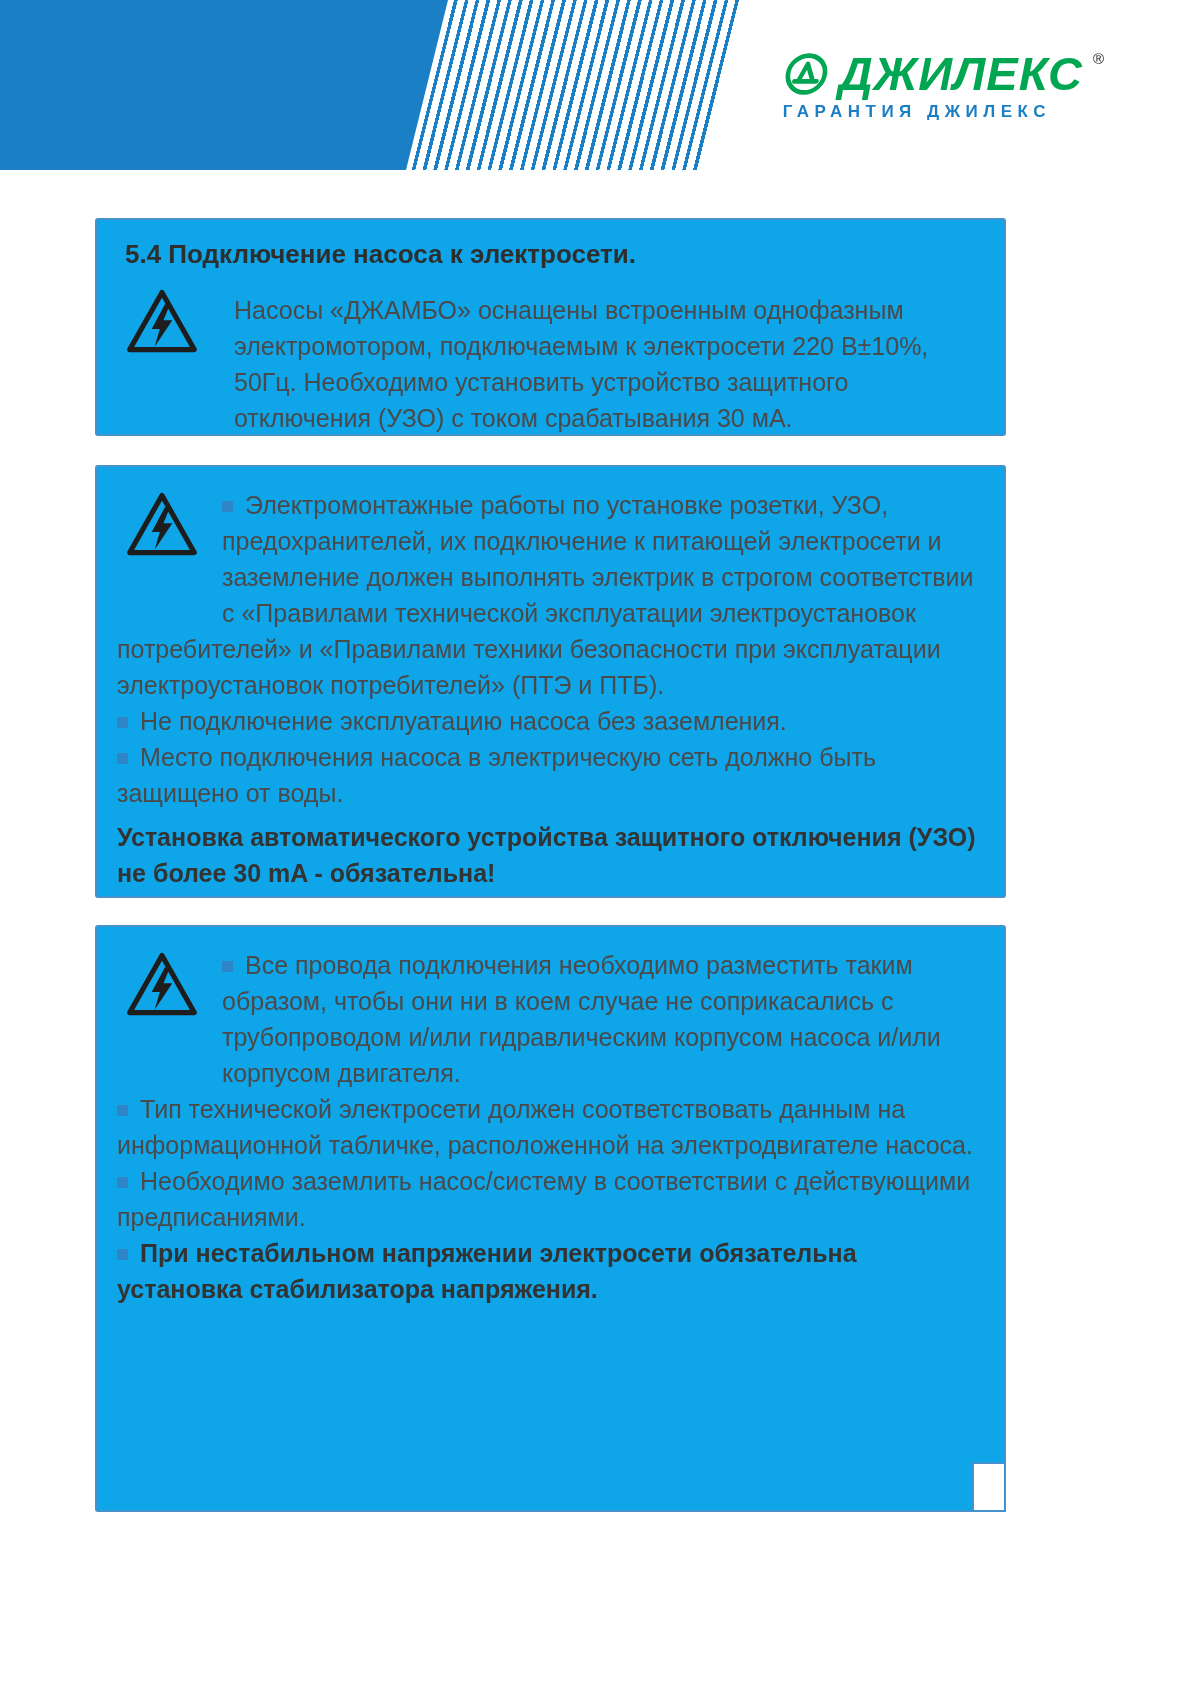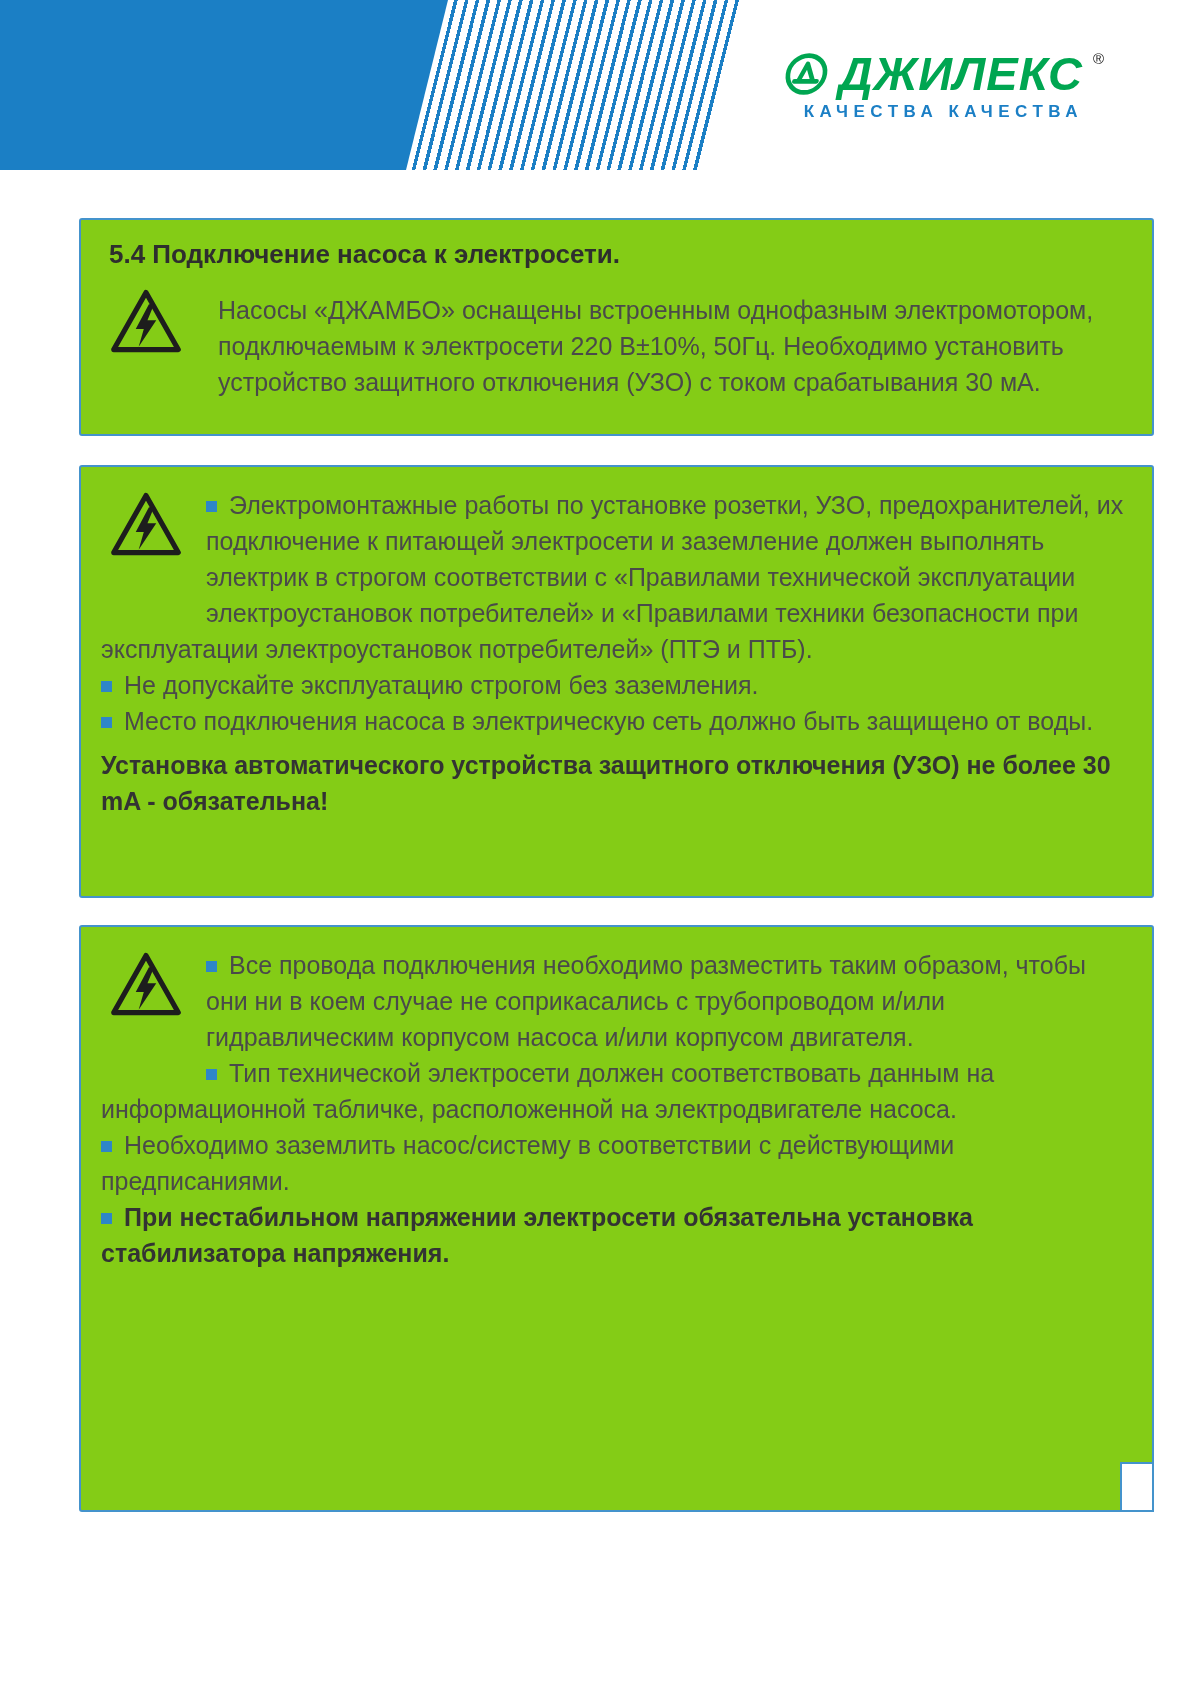--- a/index.html
+++ b/index.html
@@ -19,39 +19,39 @@
     background:#1b7fc5;
     clip-path:polygon(0 0,100% 0,calc(100% - 42px) 100%,0 100%);
   }
   .banner-stripes{
     position:absolute;top:0;left:400px;width:340px;height:170px;
     background:repeating-linear-gradient(104deg,#1b7fc5 0 3.5px,transparent 3.5px 10.5px);
     clip-path:polygon(42px 0,100% 0,calc(100% - 42px) 100%,0 100%);
   }
   .logo{
     position:absolute;top:50px;right:86px;
-    display:flex;flex-direction:column;align-items:center;
+    display:flex;flex-direction:column;align-items:flex-start;
   }
   .logo-row{display:flex;align-items:center;gap:10px;}
   .logo-icon svg{display:block;}
   .logo-text{
     color:#00a651;font-size:47px;font-weight:bold;font-style:italic;
     letter-spacing:1px;line-height:1;
   }
   .logo-reg{font-size:15px;color:#222;align-self:flex-start;margin-top:0px;}
   .logo-tagline{
     margin-top:6px;color:#1b7fc5;font-size:17px;font-weight:bold;
     letter-spacing:5.5px;line-height:1;
   }
 
   
   .box{
-    position:absolute;left:79px;width:1075px;
+    position:absolute;left:95px;width:911px;
     border:2px solid #4493cc;border-radius:3px;
-    background:#84cc16;box-sizing:border-box;
+    background:#0ea5e9;box-sizing:border-box;
     color:#4a4a4a;font-size:25px;line-height:36px;
   }
   .box1{top:218px;height:218px;padding:14px 22px 0 28px;}
   .box2{top:465px;height:433px;padding:20px 20px 0 20px;}
   .box3{top:925px;height:587px;padding:20px 20px 8px 20px;}
 
   .box-title{
     margin:0 0 6px 0;font-size:26px;font-weight:bold;color:#2e2e2e;line-height:40px;
   }
   .box1-row{display:flex;}
@@ -88,21 +88,21 @@
           <svg width="46" height="46" viewBox="0 0 50 50">
             <g transform="skewX(-8) translate(4 0)">
               <circle cx="25" cy="25" r="20" fill="none" stroke="#00a651" stroke-width="5"></circle>
               <path d="M17 33 L25 14 L33 33 M13 33 L37 33" fill="none" stroke="#00a651" stroke-width="5" stroke-linecap="round" stroke-linejoin="round"></path>
             </g>
           </svg>
         </span>
         <span class="logo-text">ДЖИЛЕКС</span>
         <span class="logo-reg">®</span>
       </div>
-      <div class="logo-tagline">КАЧЕСТВА КАЧЕСТВА</div>
+      <div class="logo-tagline">ГАРАНТИЯ ДЖИЛЕКС</div>
     </div>
   </div>
 
   <section class="box box1">
     <h2 class="box-title">5.4 Подключение насоса к электросети.</h2>
     <div class="box1-row">
       <span class="box1-icon">
         <svg width="74" height="66" viewBox="0 0 100 90">
           <polygon points="50,6 94,84 6,84" fill="none" stroke="#1d1d1d" stroke-width="7" stroke-linejoin="round"></polygon>
           <polygon points="54,22 36,56 47,56 40,80 64,44 52,44 61,22" fill="#1d1d1d"></polygon>
@@ -113,21 +113,21 @@
   </section>
 
   <section class="box box2">
     <div class="warn-float">
       <svg width="74" height="66" viewBox="0 0 100 90">
         <polygon points="50,6 94,84 6,84" fill="none" stroke="#1d1d1d" stroke-width="7" stroke-linejoin="round"></polygon>
         <polygon points="54,22 36,56 47,56 40,80 64,44 52,44 61,22" fill="#1d1d1d"></polygon>
       </svg>
     </div>
     <p class="bullet"><span class="sq"></span><span>Электромонтажные работы по установке розетки, УЗО, предохранителей, их подключение к питающей электросети и заземление должен выполнять электрик в строгом соответствии с «Правилами технической эксплуатации электроустановок потребителей» и «Правилами техники безопасности при эксплуатации электроустановок потребителей» (ПТЭ и ПТБ).</span></p>
-    <p class="bullet"><span class="sq"></span><span>Не допускайте эксплуатацию строгом без заземления.</span></p>
+    <p class="bullet"><span class="sq"></span><span>Не подключение эксплуатацию насоса без заземления.</span></p>
     <p class="bullet"><span class="sq"></span><span>Место подключения насоса в электрическую сеть должно быть защищено от воды.</span></p>
     <p class="bold-note">Установка автоматического устройства защитного отключения (УЗО) не более 30 mA - обязательна!</p>
   </section>
 
   <section class="box box3">
     <div class="warn-float">
       <svg width="74" height="66" viewBox="0 0 100 90">
         <polygon points="50,6 94,84 6,84" fill="none" stroke="#1d1d1d" stroke-width="7" stroke-linejoin="round"></polygon>
         <polygon points="54,22 36,56 47,56 40,80 64,44 52,44 61,22" fill="#1d1d1d"></polygon>
       </svg>

